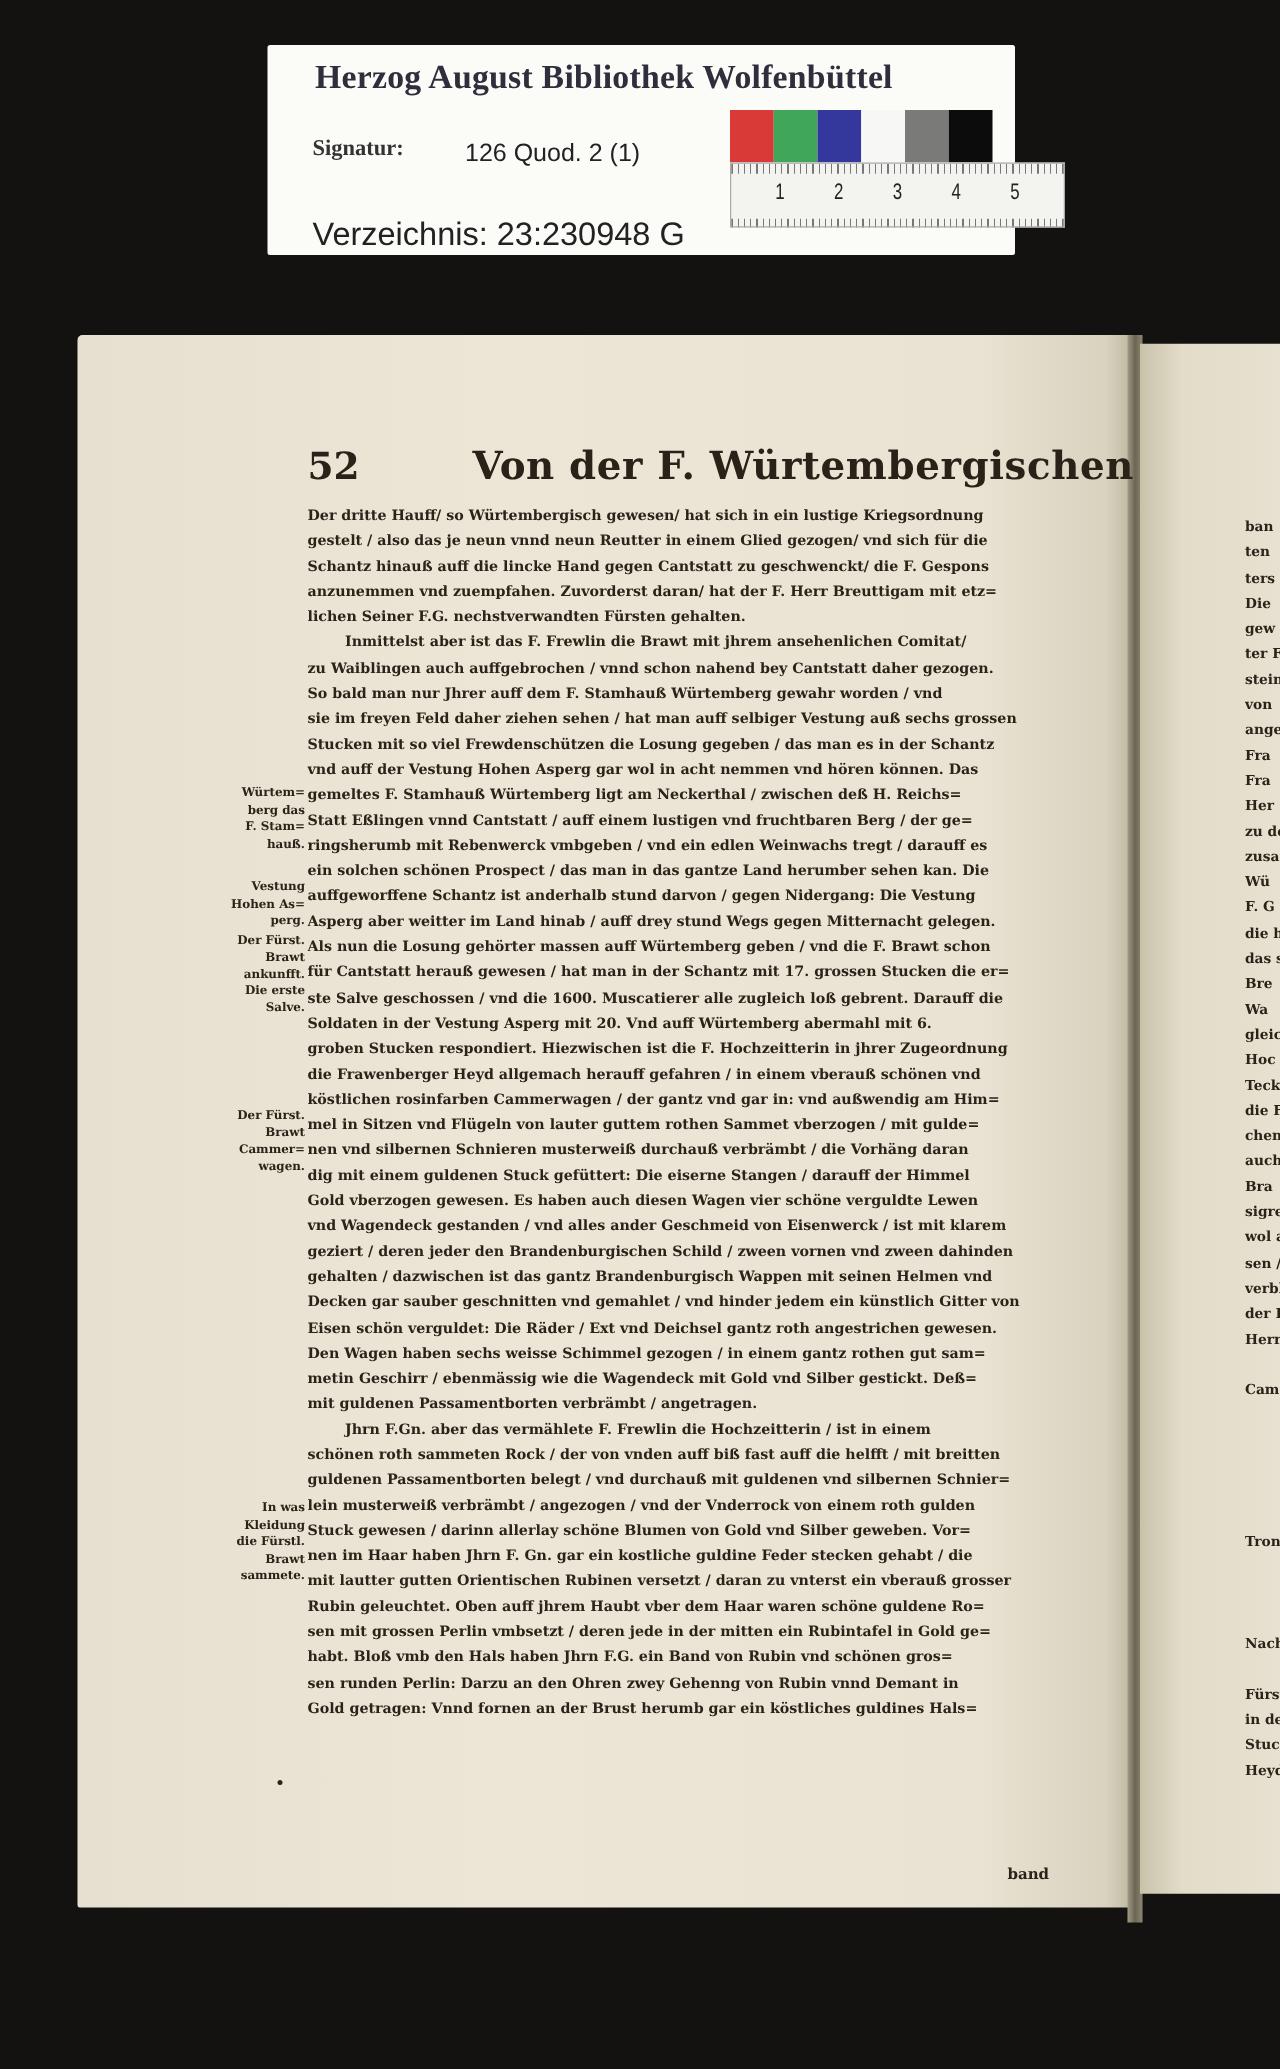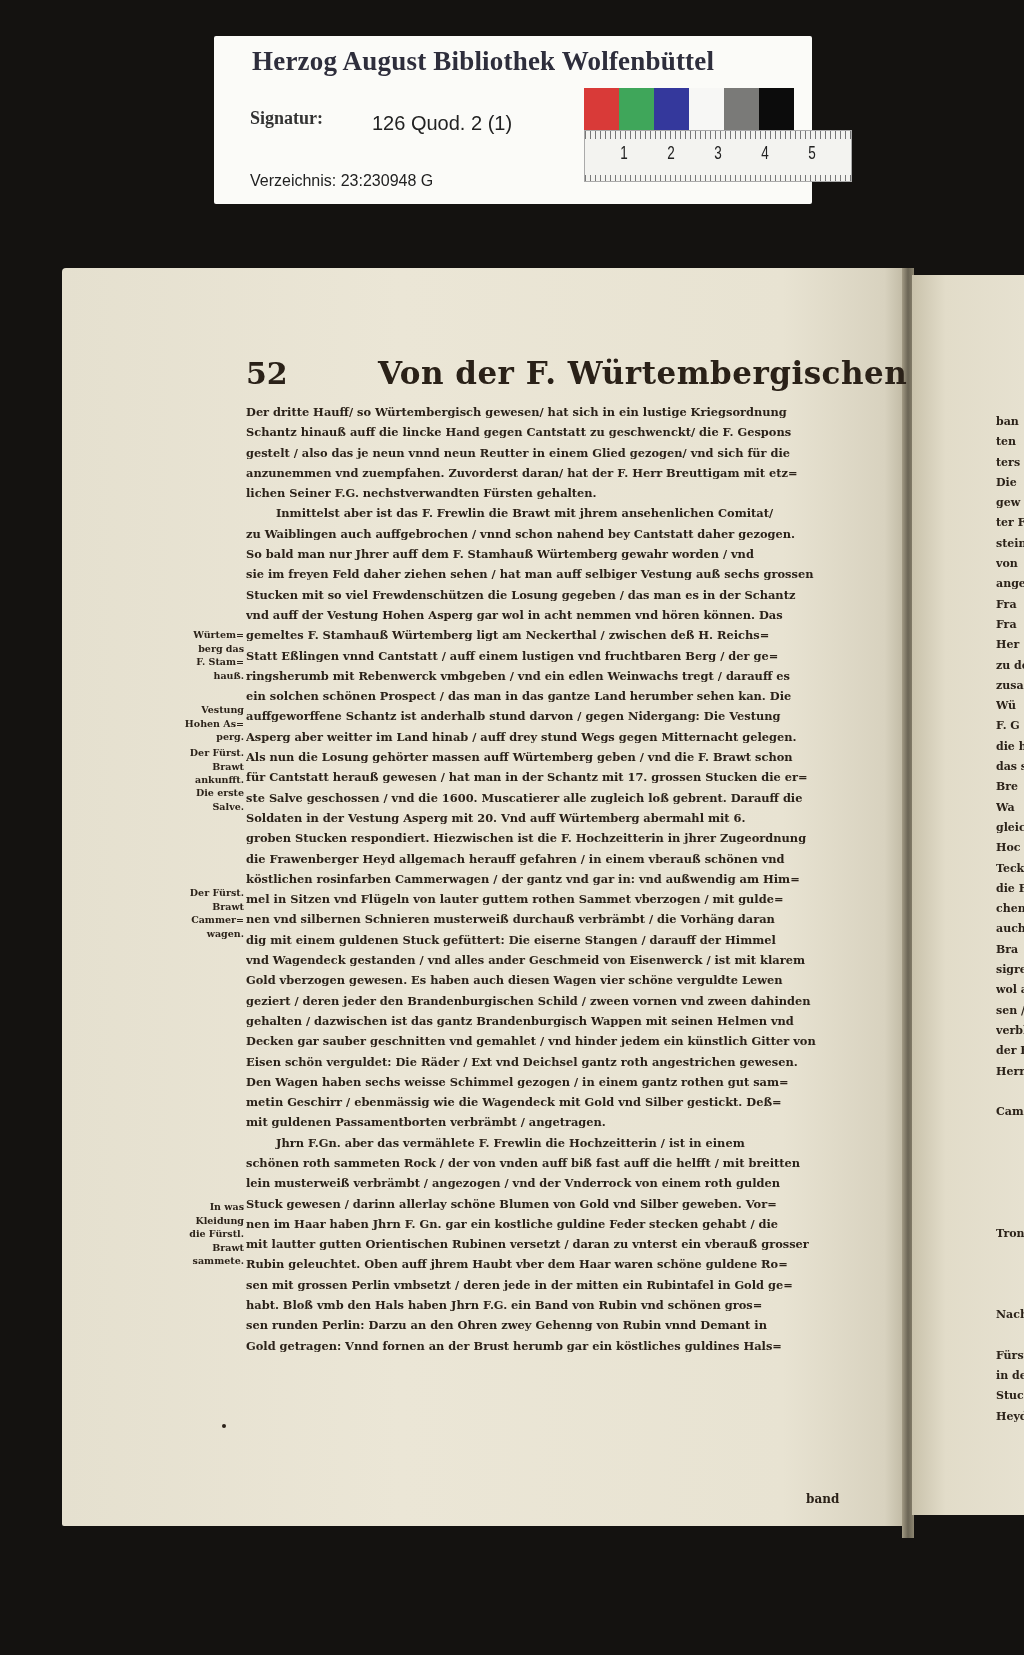--- a/index.html
+++ b/index.html
@@ -21,21 +21,21 @@
   .sig-label {
     position: absolute; left: 36px; top: 72px;
     font-family: "Liberation Serif", serif; font-weight: bold; font-size: 18px; color: #333;
   }
   .sig-value {
     position: absolute; left: 158px; top: 76px;
     font-family: "Liberation Sans", sans-serif; font-size: 20px; color: #222;
   }
   .verz {
     position: absolute; left: 36px; top: 136px;
-    font-family: "Liberation Sans", sans-serif; font-size: 16px; color: #222;
+    font-family: "Liberation Sans", sans-serif; font-size: 26px; color: #222;
   }
   .swatches { position: absolute; left: 370px; top: 52px; display: flex; height: 42px; }
   .swatch { width: 35px; height: 42px; }
   .ruler {
     position: absolute; left: 370px; top: 94px; width: 268px; height: 52px;
     background: #f3f3f0; border: 1px solid #aaa; box-sizing: border-box;
     background-image:
       repeating-linear-gradient(90deg, #777 0 1px, transparent 1px 5px),
       repeating-linear-gradient(90deg, #777 0 1px, transparent 1px 5px);
     background-size: 100% 8px, 100% 8px;
@@ -127,22 +127,22 @@
 
 <div class="page-left"></div>
 <div class="gutter"></div>
 <div class="page-right"></div>
 
 <div class="page-num">52</div>
 <div class="running-head">Von der F. Würtembergischen</div>
 
 <div class="body-text" id="body-text">
     <span class="line">Der dritte Hauff/ so Würtembergisch gewesen/ hat sich in ein lustige Kriegsordnung</span>
+    <span class="line">gestelt / also das je neun vnnd neun Reutter in einem Glied gezogen/ vnd sich für die</span>
     <span class="line">Schantz hinauß auff die lincke Hand gegen Cantstatt zu geschwenckt/ die F. Gespons</span>
-    <span class="line">gestelt / also das je neun vnnd neun Reutter in einem Glied gezogen/ vnd sich für die</span>
     <span class="line">anzunemmen vnd zuempfahen. Zuvorderst daran/ hat der F. Herr Breuttigam mit etz=</span>
     <span class="line">lichen Seiner F.G. nechstverwandten Fürsten gehalten.</span>
     <span class="line indent">Inmittelst aber ist das F. Frewlin die Brawt mit jhrem ansehenlichen Comitat/</span>
     <span class="line">zu Waiblingen auch auffgebrochen / vnnd schon nahend bey Cantstatt daher gezogen.</span>
     <span class="line">So bald man nur Jhrer auff dem F. Stamhauß Würtemberg gewahr worden / vnd</span>
     <span class="line">sie im freyen Feld daher ziehen sehen / hat man auff selbiger Vestung auß sechs grossen</span>
     <span class="line">Stucken mit so viel Frewdenschützen die Losung gegeben / das man es in der Schantz</span>
     <span class="line">vnd auff der Vestung Hohen Asperg gar wol in acht nemmen vnd hören können. Das</span>
     <span class="line">gemeltes F. Stamhauß Würtemberg ligt am Neckerthal / zwischen deß H. Reichs=</span>
     <span class="line">Statt Eßlingen vnnd Cantstatt / auff einem lustigen vnd fruchtbaren Berg / der ge=</span>
@@ -153,31 +153,32 @@
     <span class="line">Als nun die Losung gehörter massen auff Würtemberg geben / vnd die F. Brawt schon</span>
     <span class="line">für Cantstatt herauß gewesen / hat man in der Schantz mit 17. grossen Stucken die er=</span>
     <span class="line">ste Salve geschossen / vnd die 1600. Muscatierer alle zugleich loß gebrent. Darauff die</span>
     <span class="line">Soldaten in der Vestung Asperg mit 20. Vnd auff Würtemberg abermahl mit 6.</span>
     <span class="line">groben Stucken respondiert. Hiezwischen ist die F. Hochzeitterin in jhrer Zugeordnung</span>
     <span class="line">die Frawenberger Heyd allgemach herauff gefahren / in einem vberauß schönen vnd</span>
     <span class="line">köstlichen rosinfarben Cammerwagen / der gantz vnd gar in: vnd außwendig am Him=</span>
     <span class="line">mel in Sitzen vnd Flügeln von lauter guttem rothen Sammet vberzogen / mit gulde=</span>
     <span class="line">nen vnd silbernen Schnieren musterweiß durchauß verbrämbt / die Vorhäng daran</span>
     <span class="line">dig mit einem guldenen Stuck gefüttert: Die eiserne Stangen / darauff der Himmel</span>
+    <span class="line">Gold vberzogen gewesen. Es haben auch diesen Wagen vier schöne verguldte Lewen</span>
     <span class="line">vnd Wagendeck gestanden / vnd alles ander Geschmeid von Eisenwerck / ist mit klarem</span>
-    <span class="line">Gold vberzogen gewesen. Es haben auch diesen Wagen vier schöne verguldte Lewen</span>
     <span class="line">geziert / deren jeder den Brandenburgischen Schild / zween vornen vnd zween dahinden</span>
     <span class="line">gehalten / dazwischen ist das gantz Brandenburgisch Wappen mit seinen Helmen vnd</span>
     <span class="line">Decken gar sauber geschnitten vnd gemahlet / vnd hinder jedem ein künstlich Gitter von</span>
     <span class="line">Eisen schön verguldet: Die Räder / Ext vnd Deichsel gantz roth angestrichen gewesen.</span>
     <span class="line">Den Wagen haben sechs weisse Schimmel gezogen / in einem gantz rothen gut sam=</span>
     <span class="line">metin Geschirr / ebenmässig wie die Wagendeck mit Gold vnd Silber gestickt. Deß=</span>
     <span class="line">mit guldenen Passamentborten verbrämbt / angetragen.</span>
     <span class="line indent">Jhrn F.Gn. aber das vermählete F. Frewlin die Hochzeitterin / ist in einem</span>
     <span class="line">schönen roth sammeten Rock / der von vnden auff biß fast auff die helfft / mit breitten</span>
+    <span class="line">guldenen Passamentborten belegt / vnd durchauß mit guldenen vnd silbernen Schnier=</span>
     <span class="line">lein musterweiß verbrämbt / angezogen / vnd der Vnderrock von einem roth gulden</span>
     <span class="line">Stuck gewesen / darinn allerlay schöne Blumen von Gold vnd Silber geweben. Vor=</span>
     <span class="line">nen im Haar haben Jhrn F. Gn. gar ein kostliche guldine Feder stecken gehabt / die</span>
     <span class="line">mit lautter gutten Orientischen Rubinen versetzt / daran zu vnterst ein vberauß grosser</span>
     <span class="line">Rubin geleuchtet. Oben auff jhrem Haubt vber dem Haar waren schöne guldene Ro=</span>
     <span class="line">sen mit grossen Perlin vmbsetzt / deren jede in der mitten ein Rubintafel in Gold ge=</span>
     <span class="line">habt. Bloß vmb den Hals haben Jhrn F.G. ein Band von Rubin vnd schönen gros=</span>
     <span class="line">sen runden Perlin: Darzu an den Ohren zwey Gehenng von Rubin vnnd Demant in</span>
     <span class="line">Gold getragen: Vnnd fornen an der Brust herumb gar ein köstliches guldines Hals=</span>
   </div>

